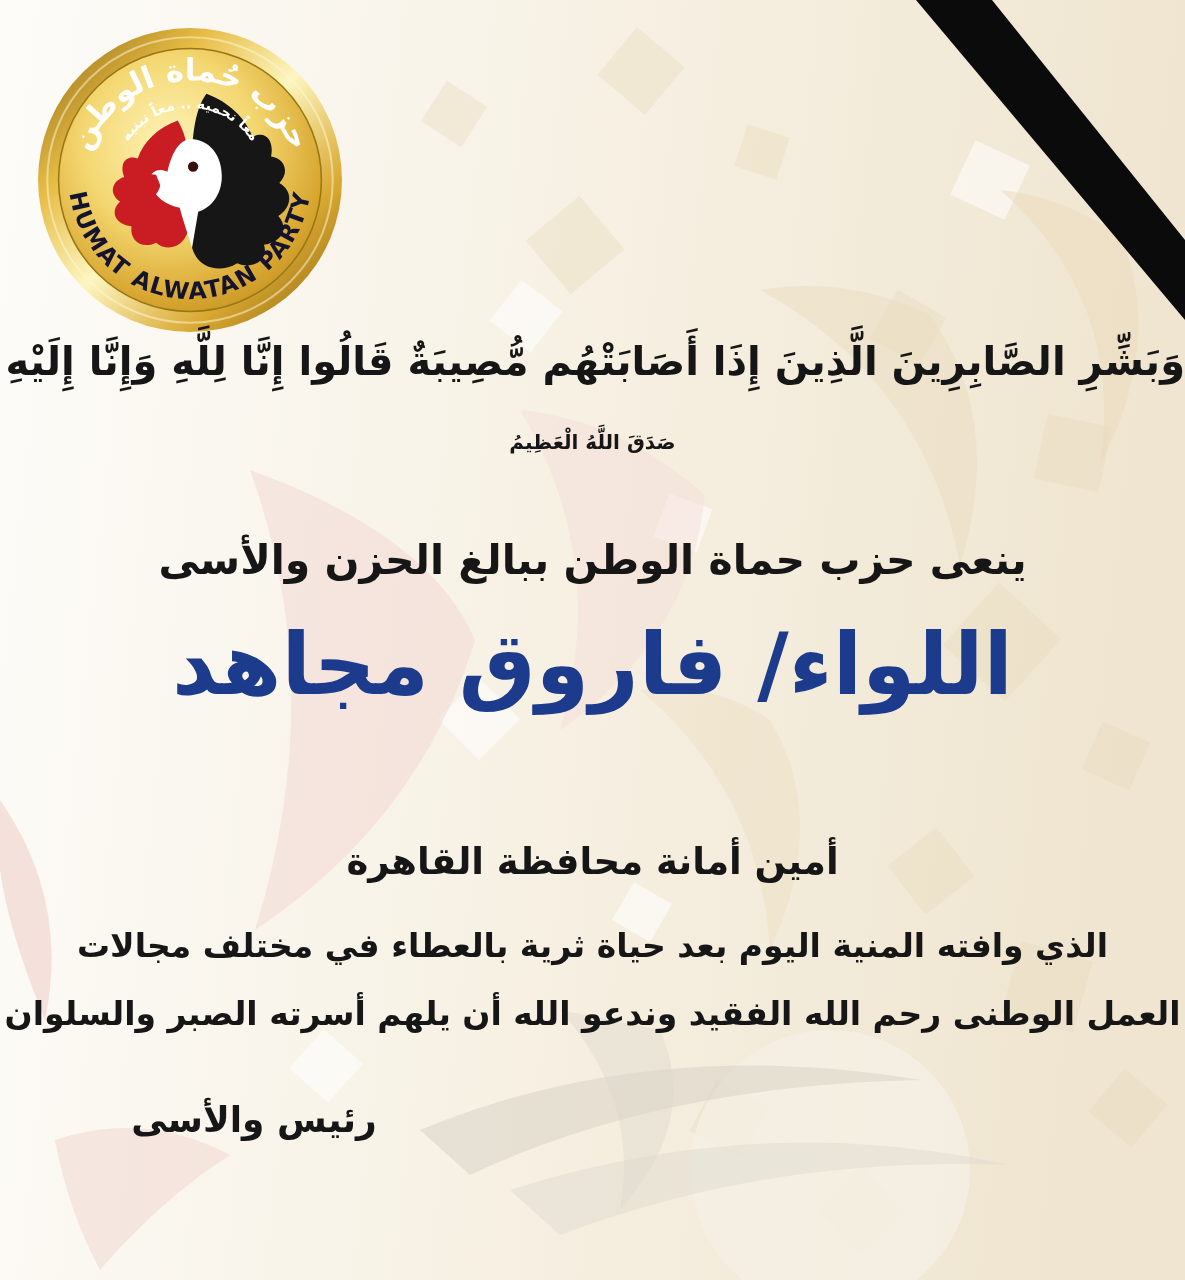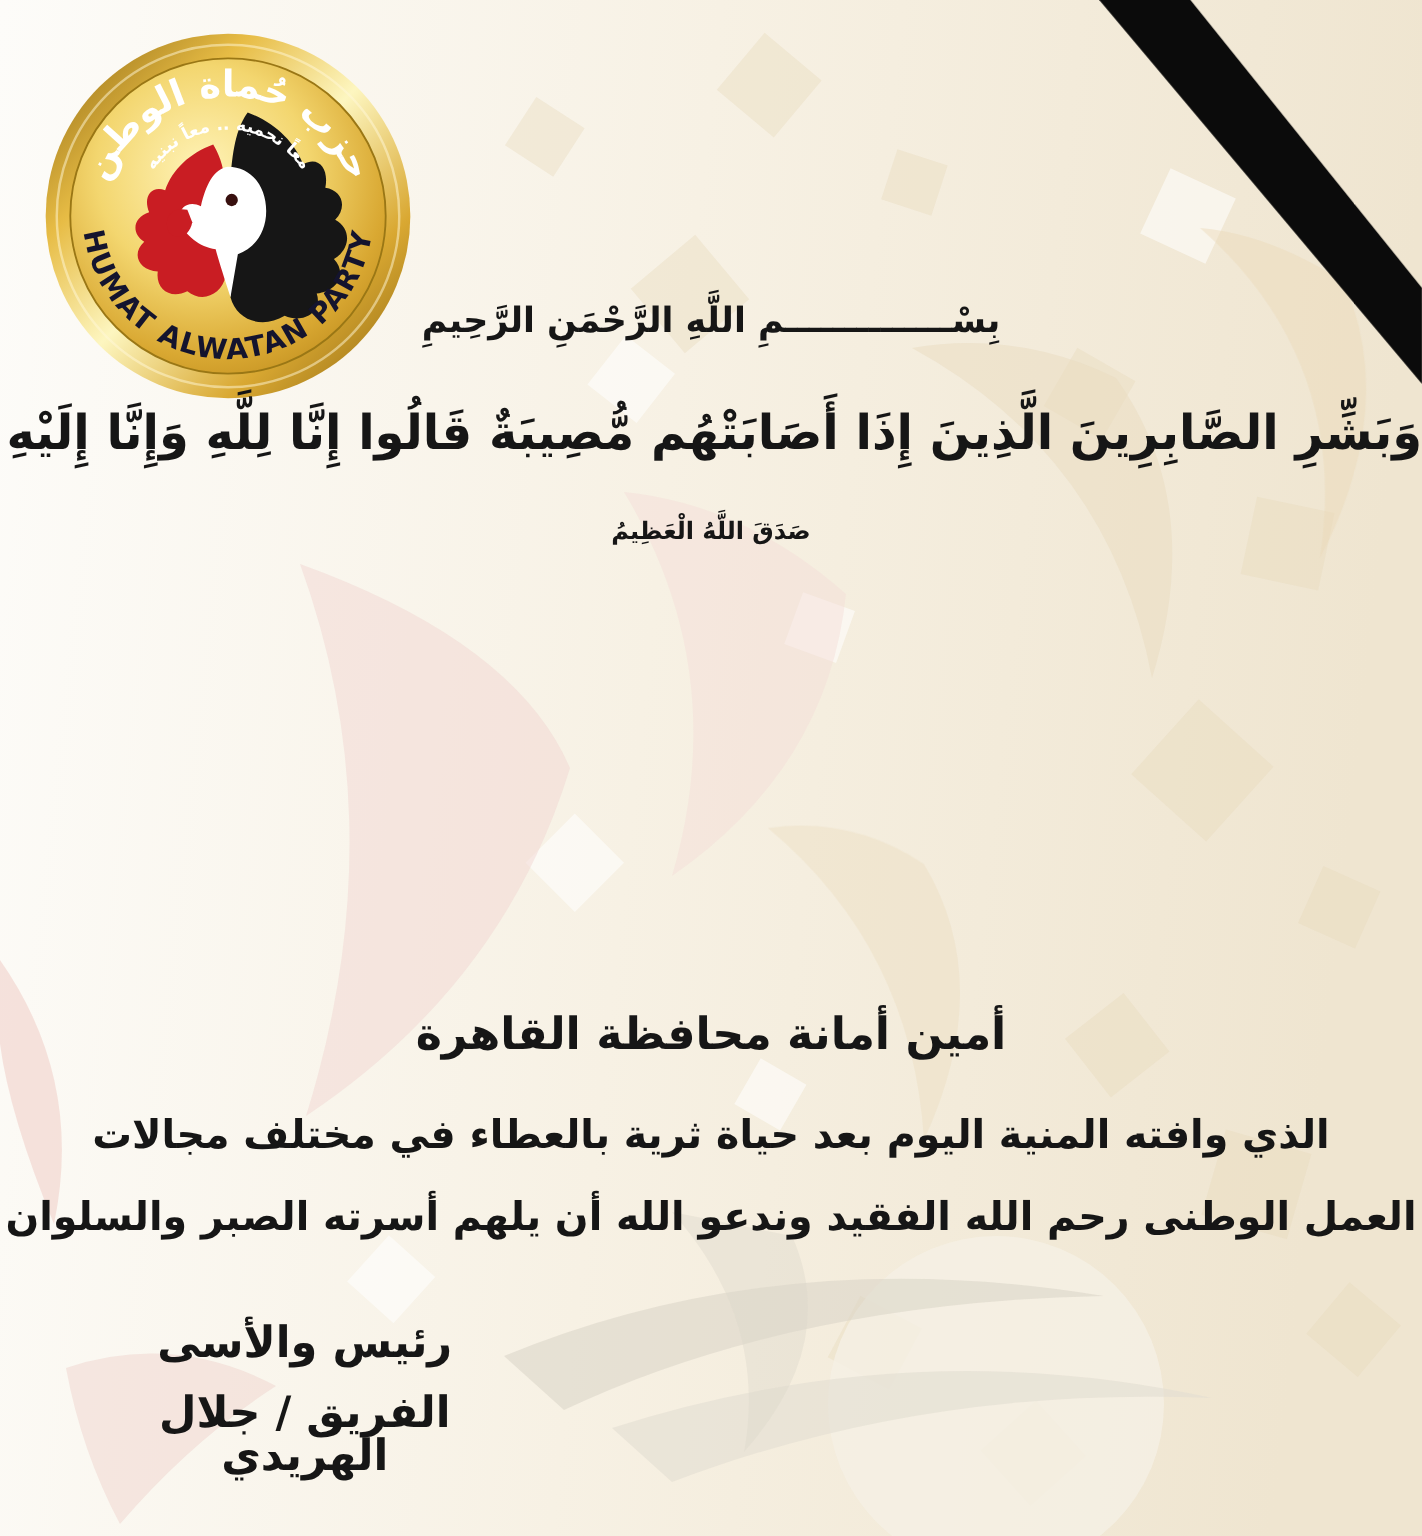--- a/index.html
+++ b/index.html
@@ -139,26 +139,26 @@
       <textPath href="#arcTop" startOffset="50%" text-anchor="middle">حزب حُماة الوطن</textPath>
     </text>
     <text font-family="DejaVu Sans, sans-serif" font-size="14" font-weight="bold" fill="#ffffff">
       <textPath href="#arcTag" startOffset="50%" text-anchor="middle">معاً نحميه .. معاً نبنيه</textPath>
     </text>
     <text font-family="DejaVu Sans, sans-serif" font-size="23" font-weight="bold" fill="#14142e" letter-spacing="1.5">
       <textPath href="#arcBottom" startOffset="50%" text-anchor="middle">HUMAT ALWATAN PARTY</textPath>
     </text>
   </svg>
 
-  <div class="center-text bismillah">بِسْــــــــــــــمِ اللَّهِ الرَّحْمَنِ الرَّحِيمِ</div>
   <div class="center-text verse">وَبَشِّرِ الصَّابِرِينَ الَّذِينَ إِذَا أَصَابَتْهُم مُّصِيبَةٌ قَالُوا إِنَّا لِلَّهِ وَإِنَّا إِلَيْهِ رَاجِعُونَ</div>
   <div class="center-text tasdiq">صَدَقَ اللَّهُ الْعَظِيمُ</div>
 
+  <div class="center-text intro">ينعى حزب حماة الوطن  ببالغ الحزن والأسى</div>
+  <div class="center-text deceased">اللواء/ فاروق مجاهد</div>
   <div class="center-text title2">أمين أمانة محافظة القاهرة</div>
   <div class="center-text body1">الذي وافته المنية اليوم  بعد حياة ثرية بالعطاء في مختلف مجالات</div>
   <div class="center-text body2">العمل الوطنى رحم الله الفقيد وندعو الله أن يلهم أسرته الصبر والسلوان</div>
 
   <div class="signature">
     <div class="sig-role">رئيس والأسى</div>
-    <div class="sig-name">الفريق / جلال الهريدي</div>
   </div>
 
 </div>
 
 </body></html>

